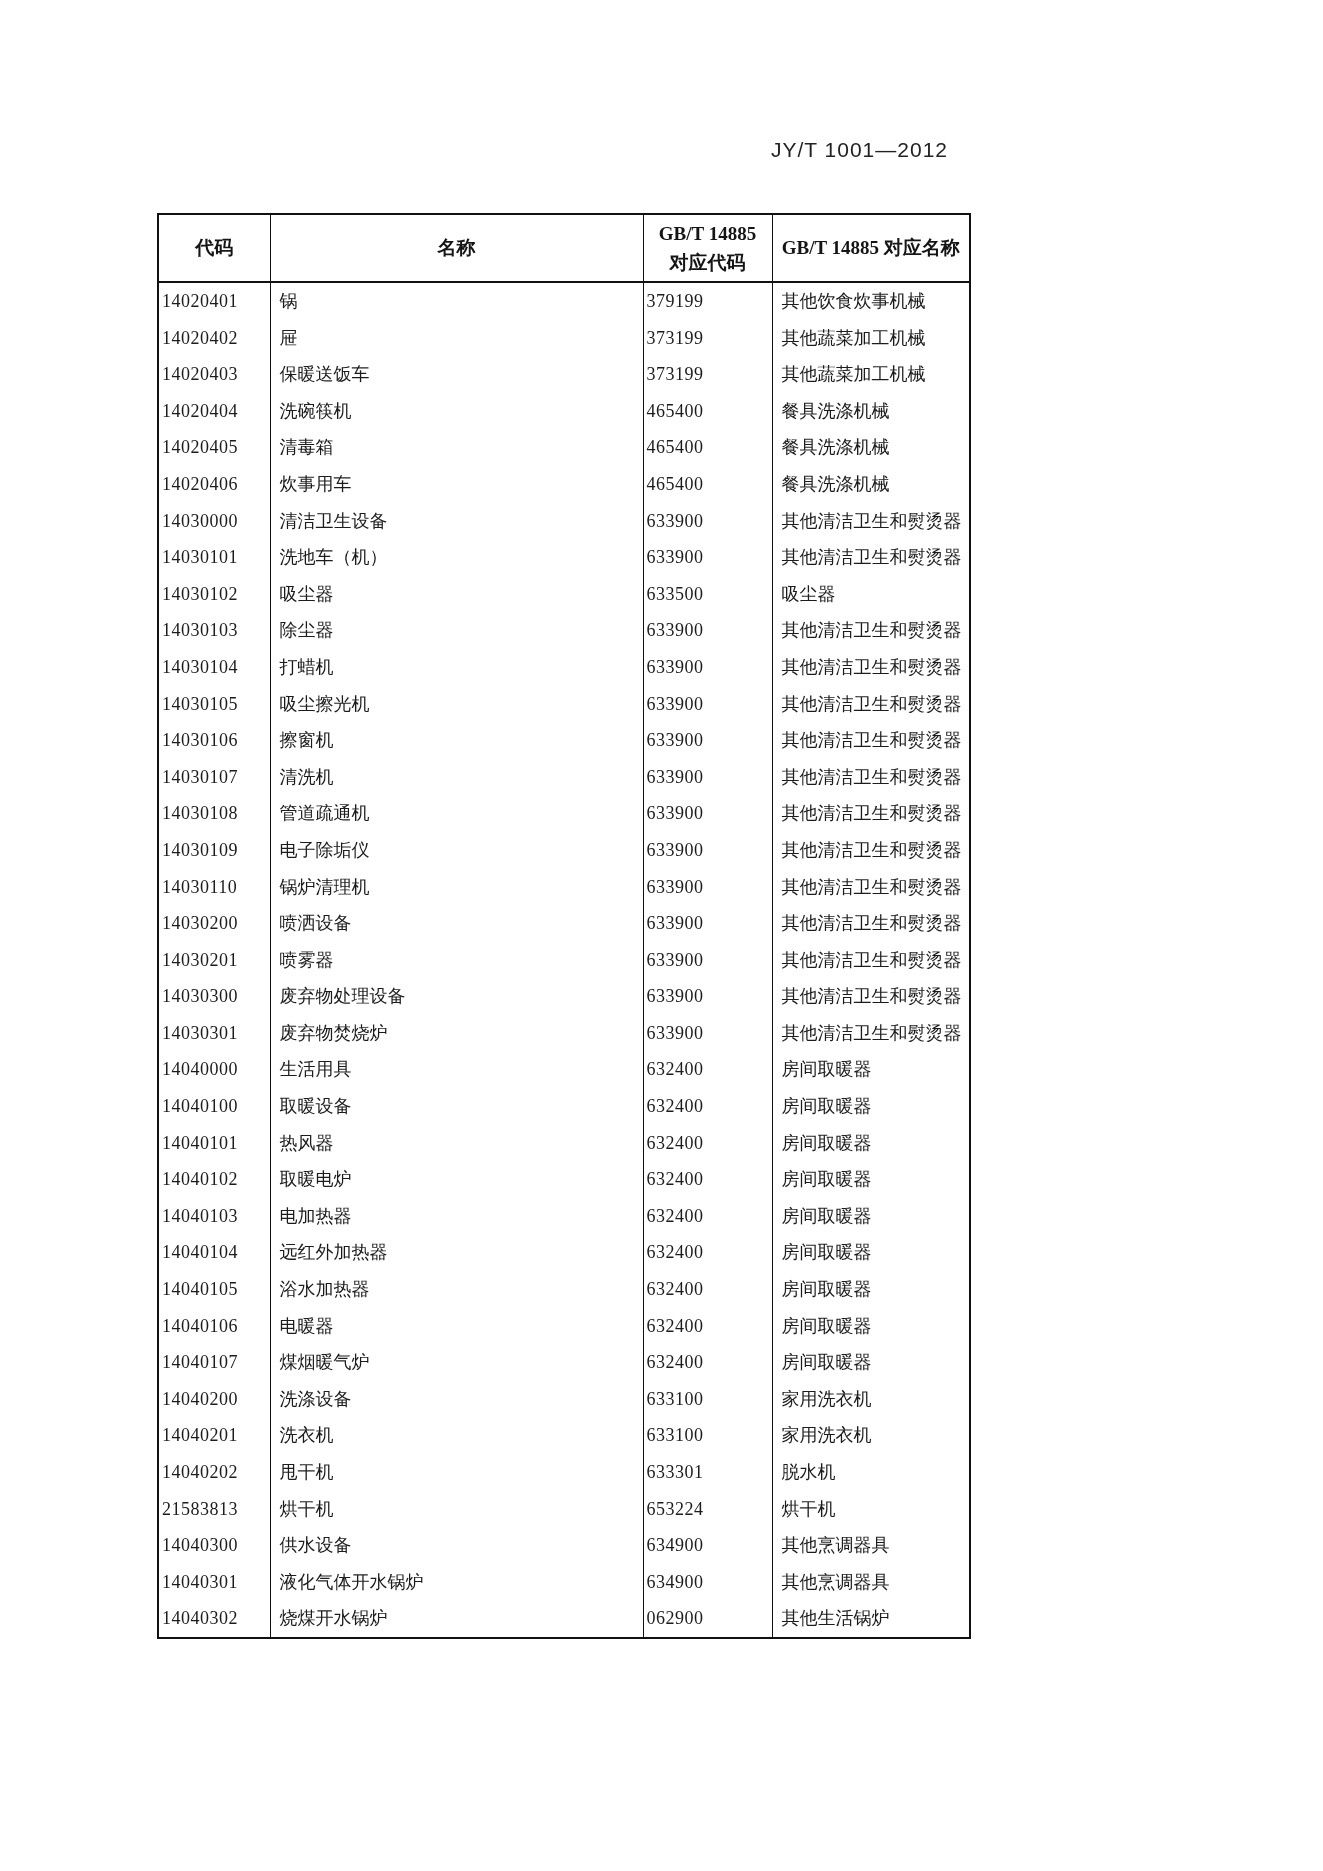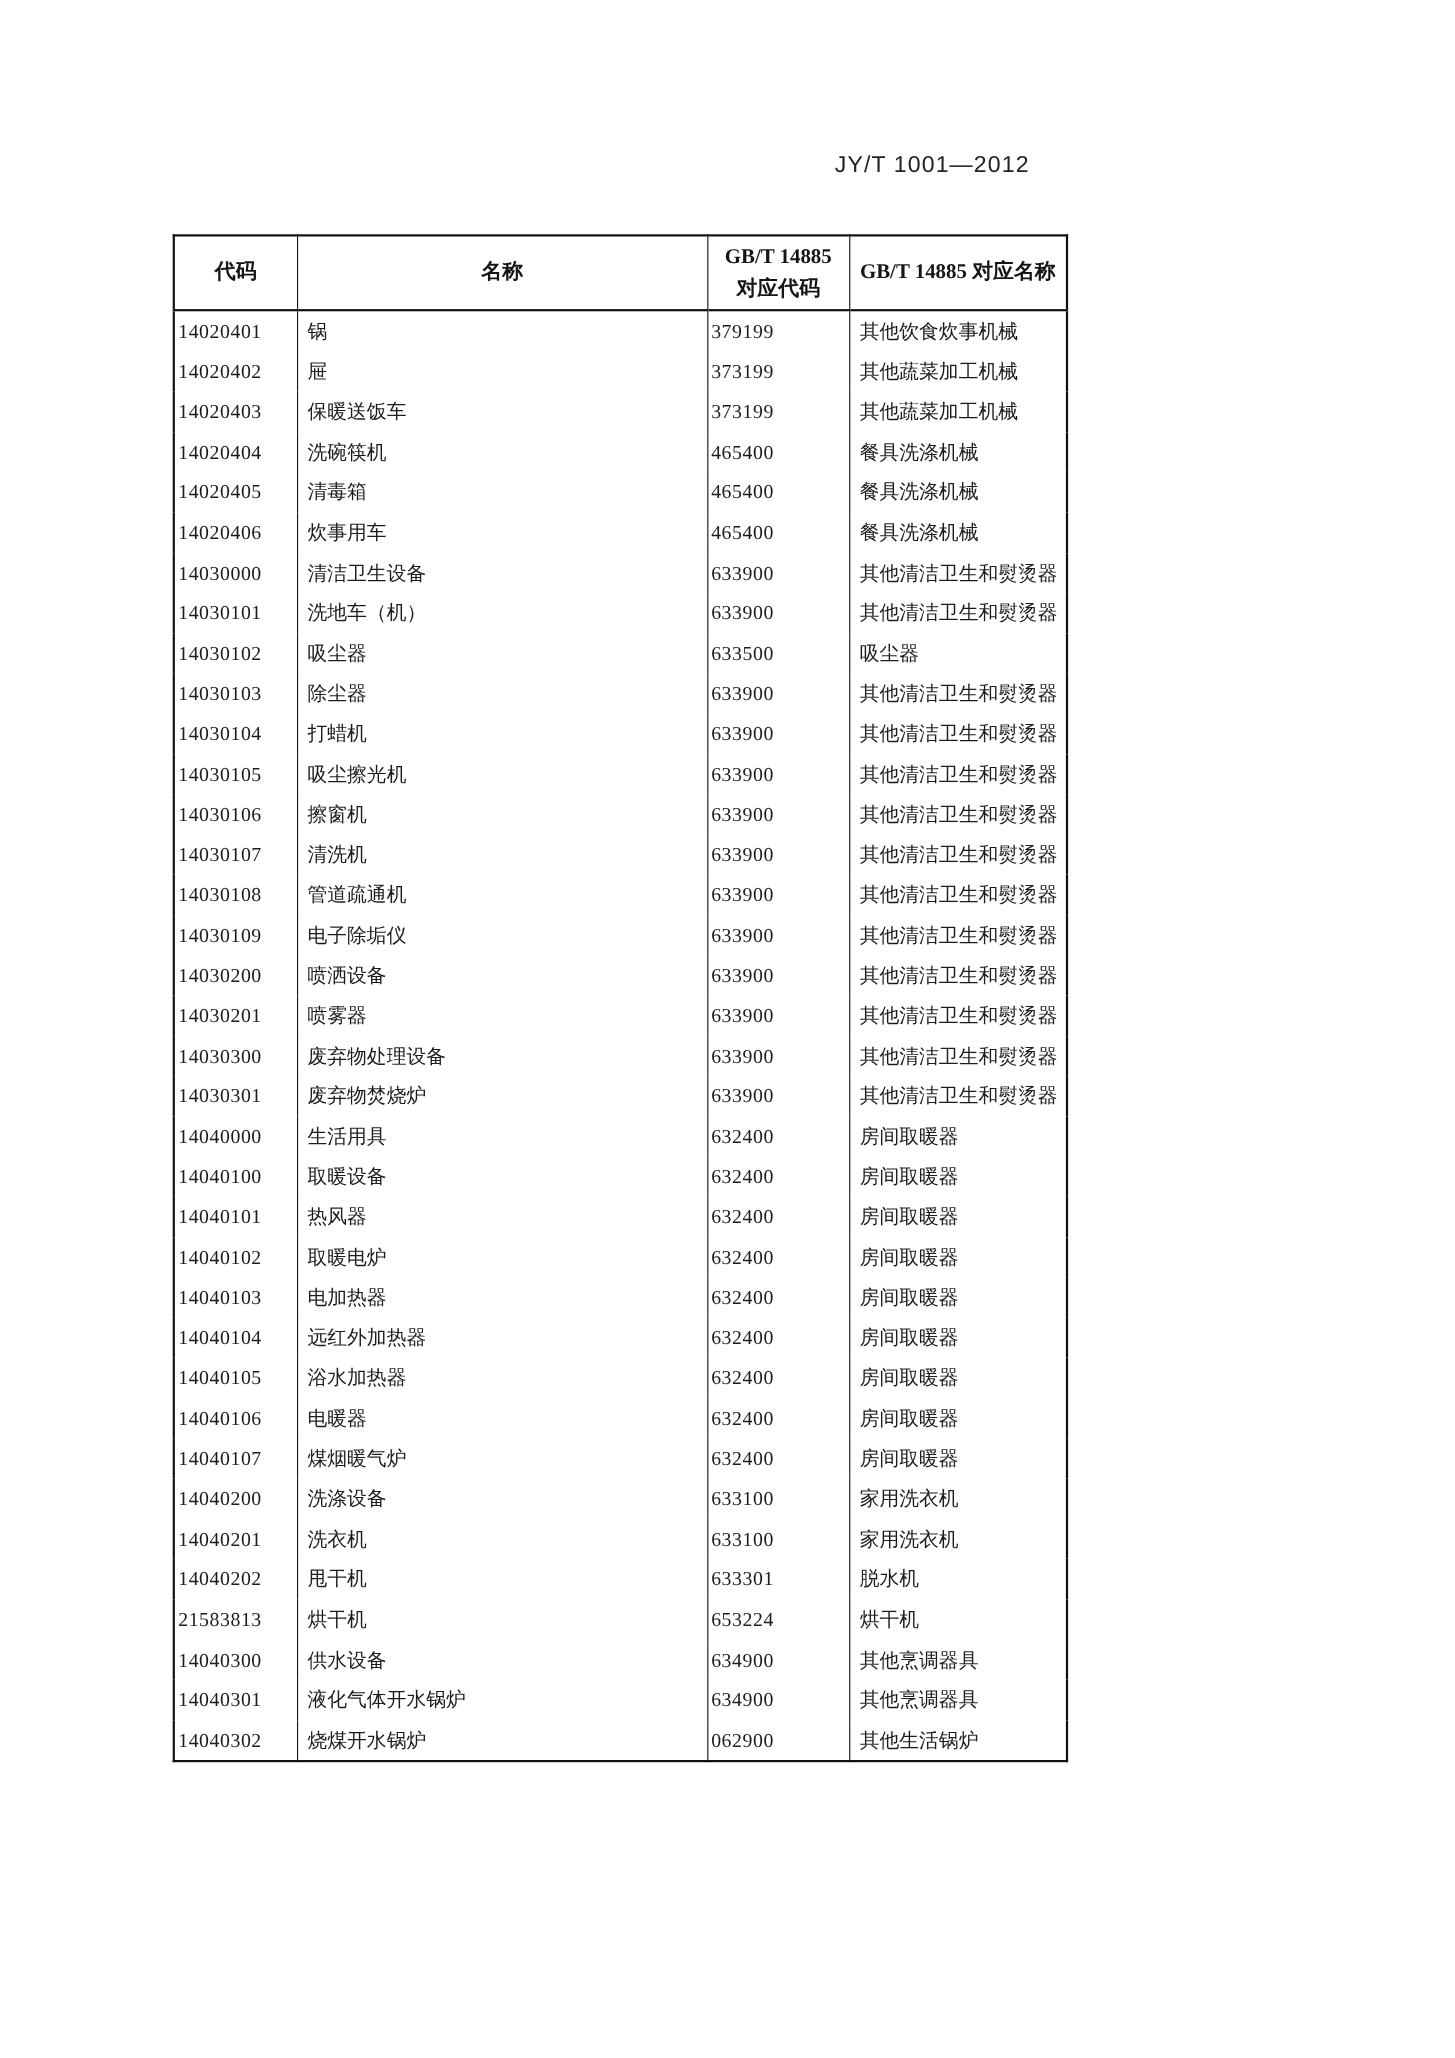--- a/index.html
+++ b/index.html
@@ -8,20 +8,21 @@
     background: #ffffff;
   }
   .page {
     position: relative;
     width: 1062px;
     height: 1871px;
     background: #ffffff;
     font-family: "Liberation Serif", serif;
     color: #1a1a1a;
     overflow: hidden;
+    padding-left: 12px;
   }
   .doc-ref {
     position: absolute;
     top: 138px;
     right: 126px;
     font-family: "Liberation Sans", sans-serif;
     font-size: 21px;
     font-weight: 500;
     letter-spacing: 1px;
     color: #222222;
@@ -206,20 +207,26 @@
           <td class="cell-gbt-code">633900</td>
           <td class="cell-gbt-name">其他清洁卫生和熨烫器</td>
         </tr>
         <tr>
           <td class="cell-code">14030109</td>
           <td class="cell-name">电子除垢仪</td>
           <td class="cell-gbt-code">633900</td>
           <td class="cell-gbt-name">其他清洁卫生和熨烫器</td>
         </tr>
         <tr>
+          <td class="cell-code">14030110</td>
+          <td class="cell-name">锅炉清理机</td>
+          <td class="cell-gbt-code">633900</td>
+          <td class="cell-gbt-name">其他清洁卫生和熨烫器</td>
+        </tr>
+        <tr>
           <td class="cell-code">14030200</td>
           <td class="cell-name">喷洒设备</td>
           <td class="cell-gbt-code">633900</td>
           <td class="cell-gbt-name">其他清洁卫生和熨烫器</td>
         </tr>
         <tr>
           <td class="cell-code">14030201</td>
           <td class="cell-name">喷雾器</td>
           <td class="cell-gbt-code">633900</td>
           <td class="cell-gbt-name">其他清洁卫生和熨烫器</td>

